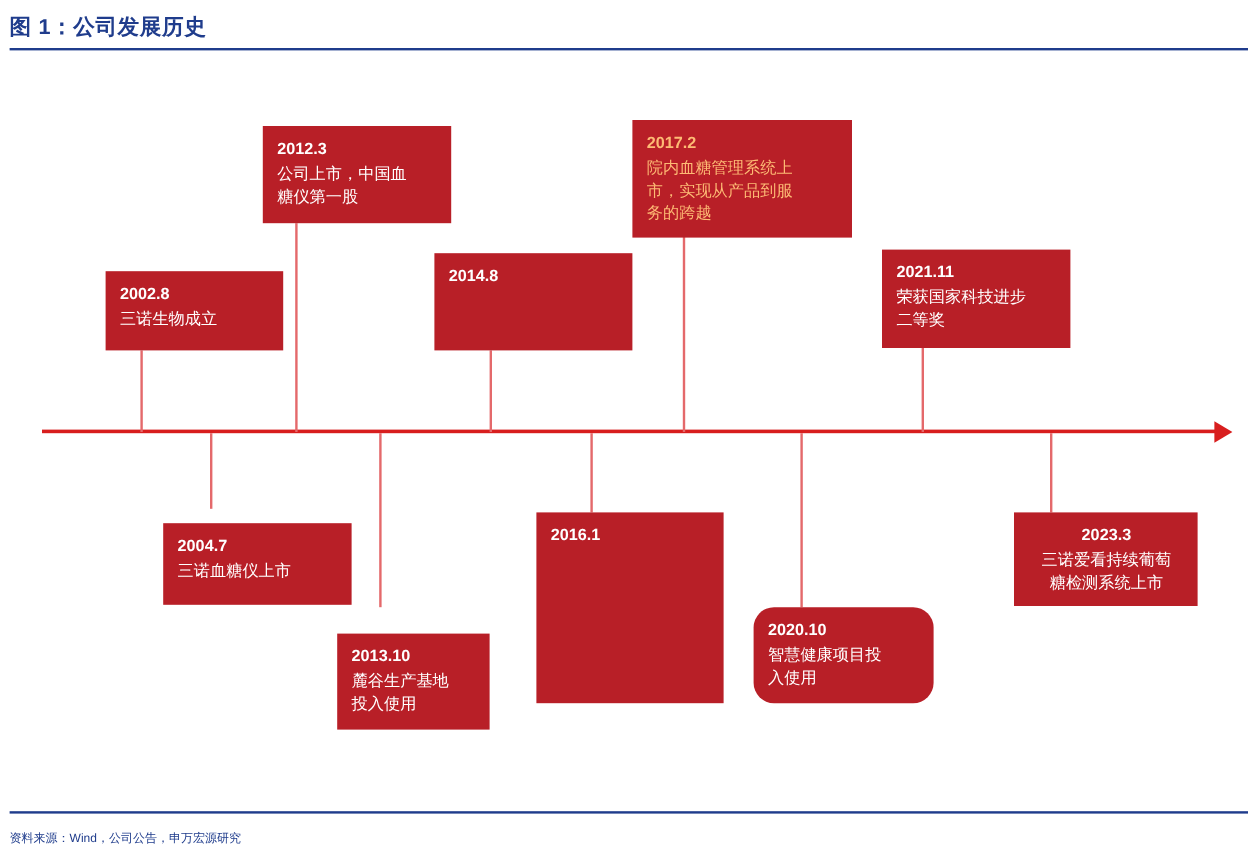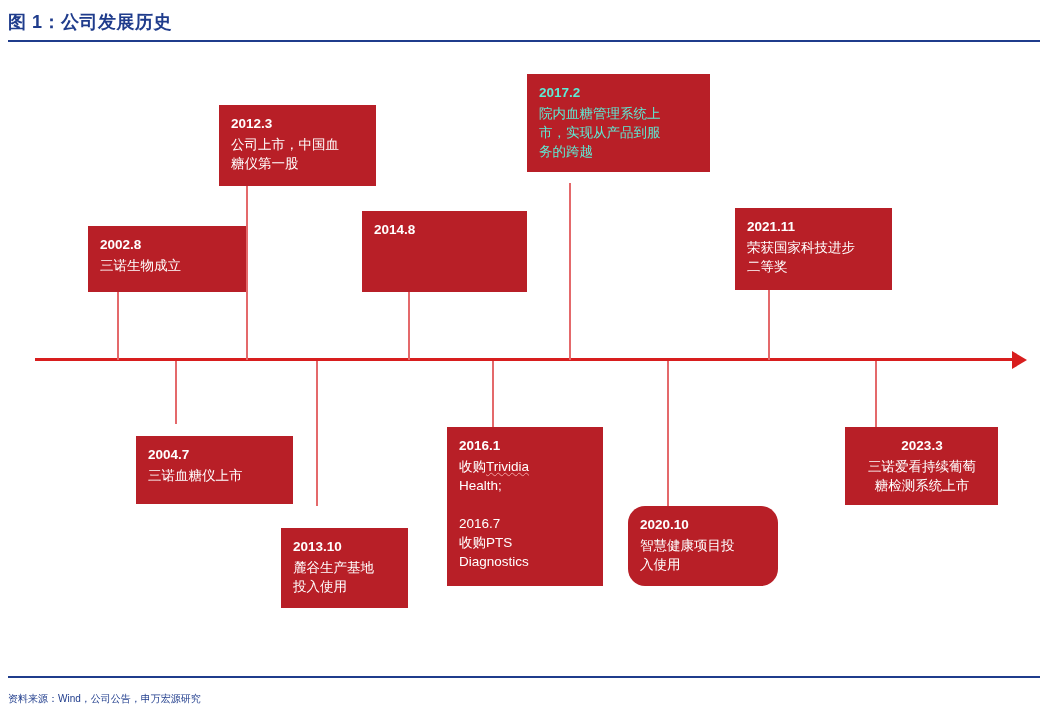--- a/index.html
+++ b/index.html
@@ -73,21 +73,21 @@
 <body>
 
 <div id="fig-title">图 1：公司发展历史</div>
 <div id="title-rule"></div>
 
 <div id="timeline">
   <div class="axis-line"></div>
   <div class="axis-arrow"></div>
 
 <div class="connector" style="left: 117px; top: 292px; height: 68px; background: rgb(228, 105, 107);"></div>
-    <div class="event-box" style="left: 88px; top: 226px; width: 160px; min-height: 66px; background: rgb(184, 31, 39); color: rgb(255, 255, 255);">
+    <div class="event-box" style="left: 88px; top: 226px; width: 148px; min-height: 66px; background: rgb(184, 31, 39); color: rgb(255, 255, 255);">
       <div class="event-date">2002.8</div>
       <div class="event-desc">三诺生物成立</div>
     </div>
     <div class="connector" style="left: 175px; top: 361px; height: 63px; background: rgb(228, 105, 107);"></div>
     <div class="event-box" style="left: 136px; top: 424px; width: 157px; min-height: 68px; background: rgb(184, 31, 39); color: rgb(255, 255, 255); margin-top: 12px;">
       <div class="event-date">2004.7</div>
       <div class="event-desc">三诺血糖仪上市</div>
     </div>
     <div class="connector" style="left: 246px; top: 186px; height: 174px; background: rgb(228, 105, 107);"></div>
     <div class="event-box" style="left: 219px; top: 105px; width: 157px; min-height: 81px; background: rgb(184, 31, 39); color: rgb(255, 255, 255);">
@@ -101,29 +101,23 @@
       <div class="event-desc">麓谷生产基地
 投入使用</div>
     </div>
     <div class="connector" style="left: 408px; top: 292px; height: 68px; background: rgb(228, 105, 107);"></div>
     <div class="event-box" style="left: 362px; top: 211px; width: 165px; min-height: 81px; background: rgb(184, 31, 39); color: rgb(255, 255, 255);">
       <div class="event-date">2014.8</div>
     </div>
     <div class="connector" style="left: 492px; top: 361px; height: 66px; background: rgb(228, 105, 107);"></div>
     <div class="event-box" style="left: 447px; top: 427px; width: 156px; min-height: 159px; background: rgb(184, 31, 39); color: rgb(255, 255, 255);">
       <div class="event-date">2016.1</div>
-      <div class="event-desc">收购<span class="spell-underline">Trividia</span>
-Health;
-
-2016.7
-收购PTS
-Diagnostics</div>
     </div>
     <div class="connector" style="left: 569px; top: 183px; height: 177px; background: rgb(228, 105, 107);"></div>
-    <div class="event-box" style="left: 527px; top: 74px; width: 183px; min-height: 98px; background: rgb(184, 31, 39); color: #5eead4;">
+    <div class="event-box" style="left: 527px; top: 100px; width: 183px; min-height: 98px; background: rgb(184, 31, 39); color: #fdba74;">
       <div class="event-date">2017.2</div>
       <div class="event-desc">院内血糖管理系统上
 市，实现从产品到服
 务的跨越</div>
     </div>
     <div class="connector" style="left: 667px; top: 361px; height: 145px; background: rgb(228, 105, 107);"></div>
     <div class="event-box" style="left: 628px; top: 506px; width: 150px; min-height: 80px; background: rgb(184, 31, 39); color: rgb(255, 255, 255); border-radius: 17px;">
       <div class="event-date">2020.10</div>
       <div class="event-desc">智慧健康项目投
 入使用</div>

